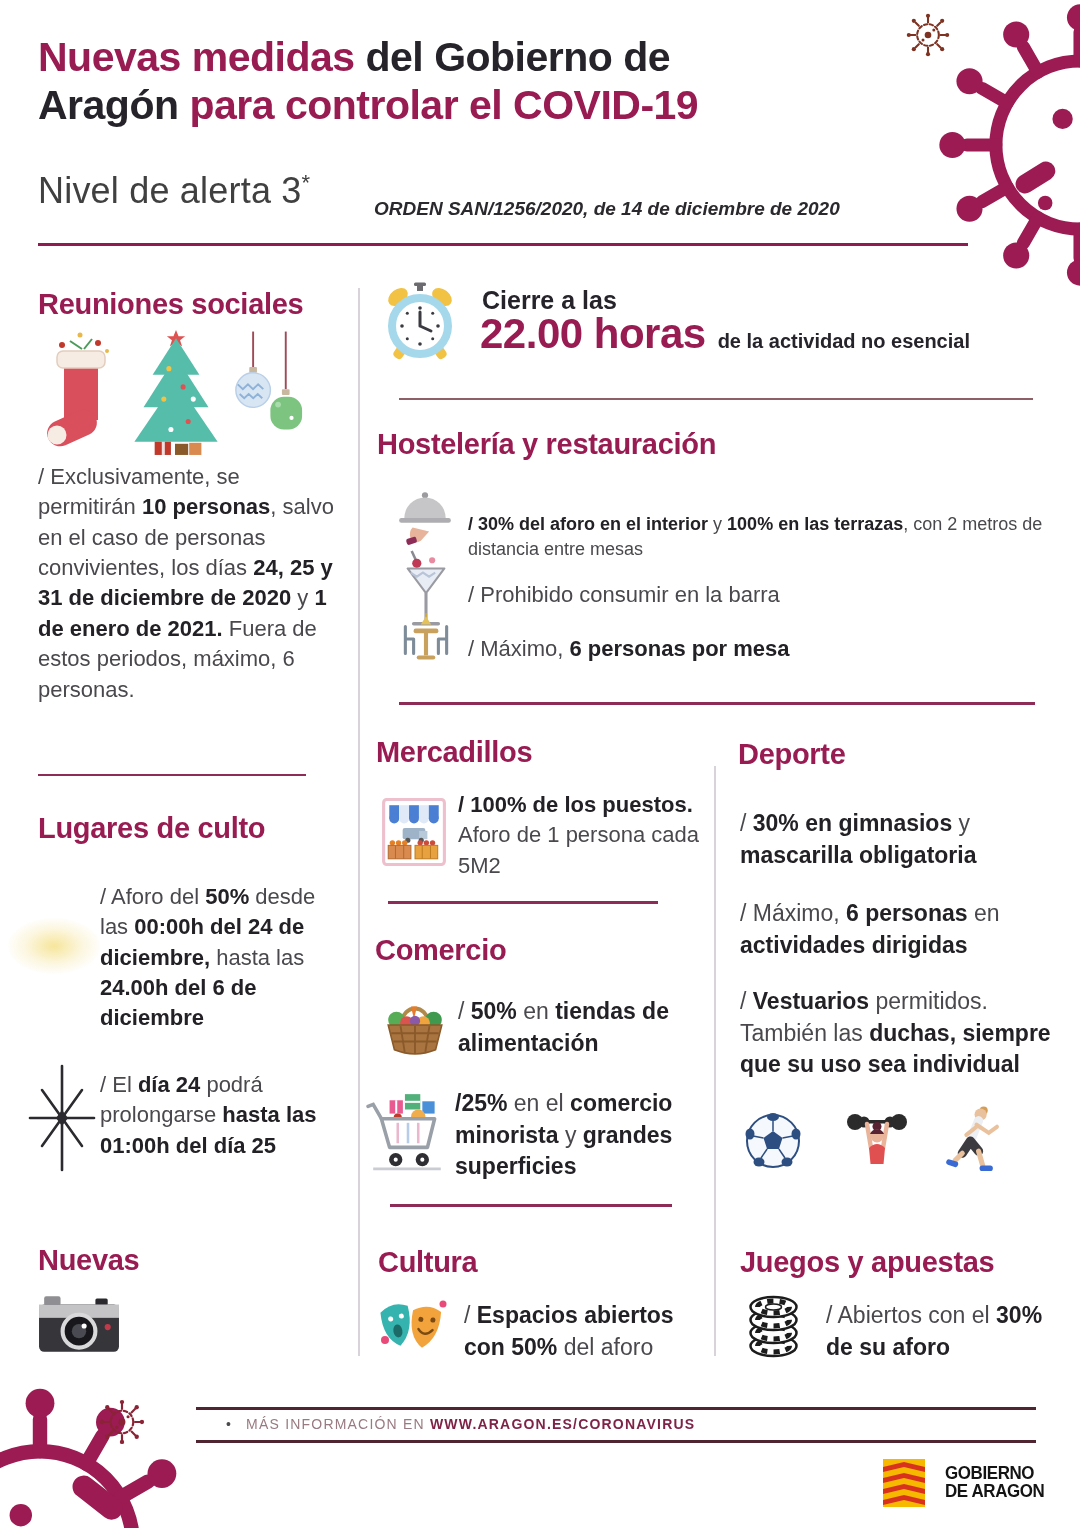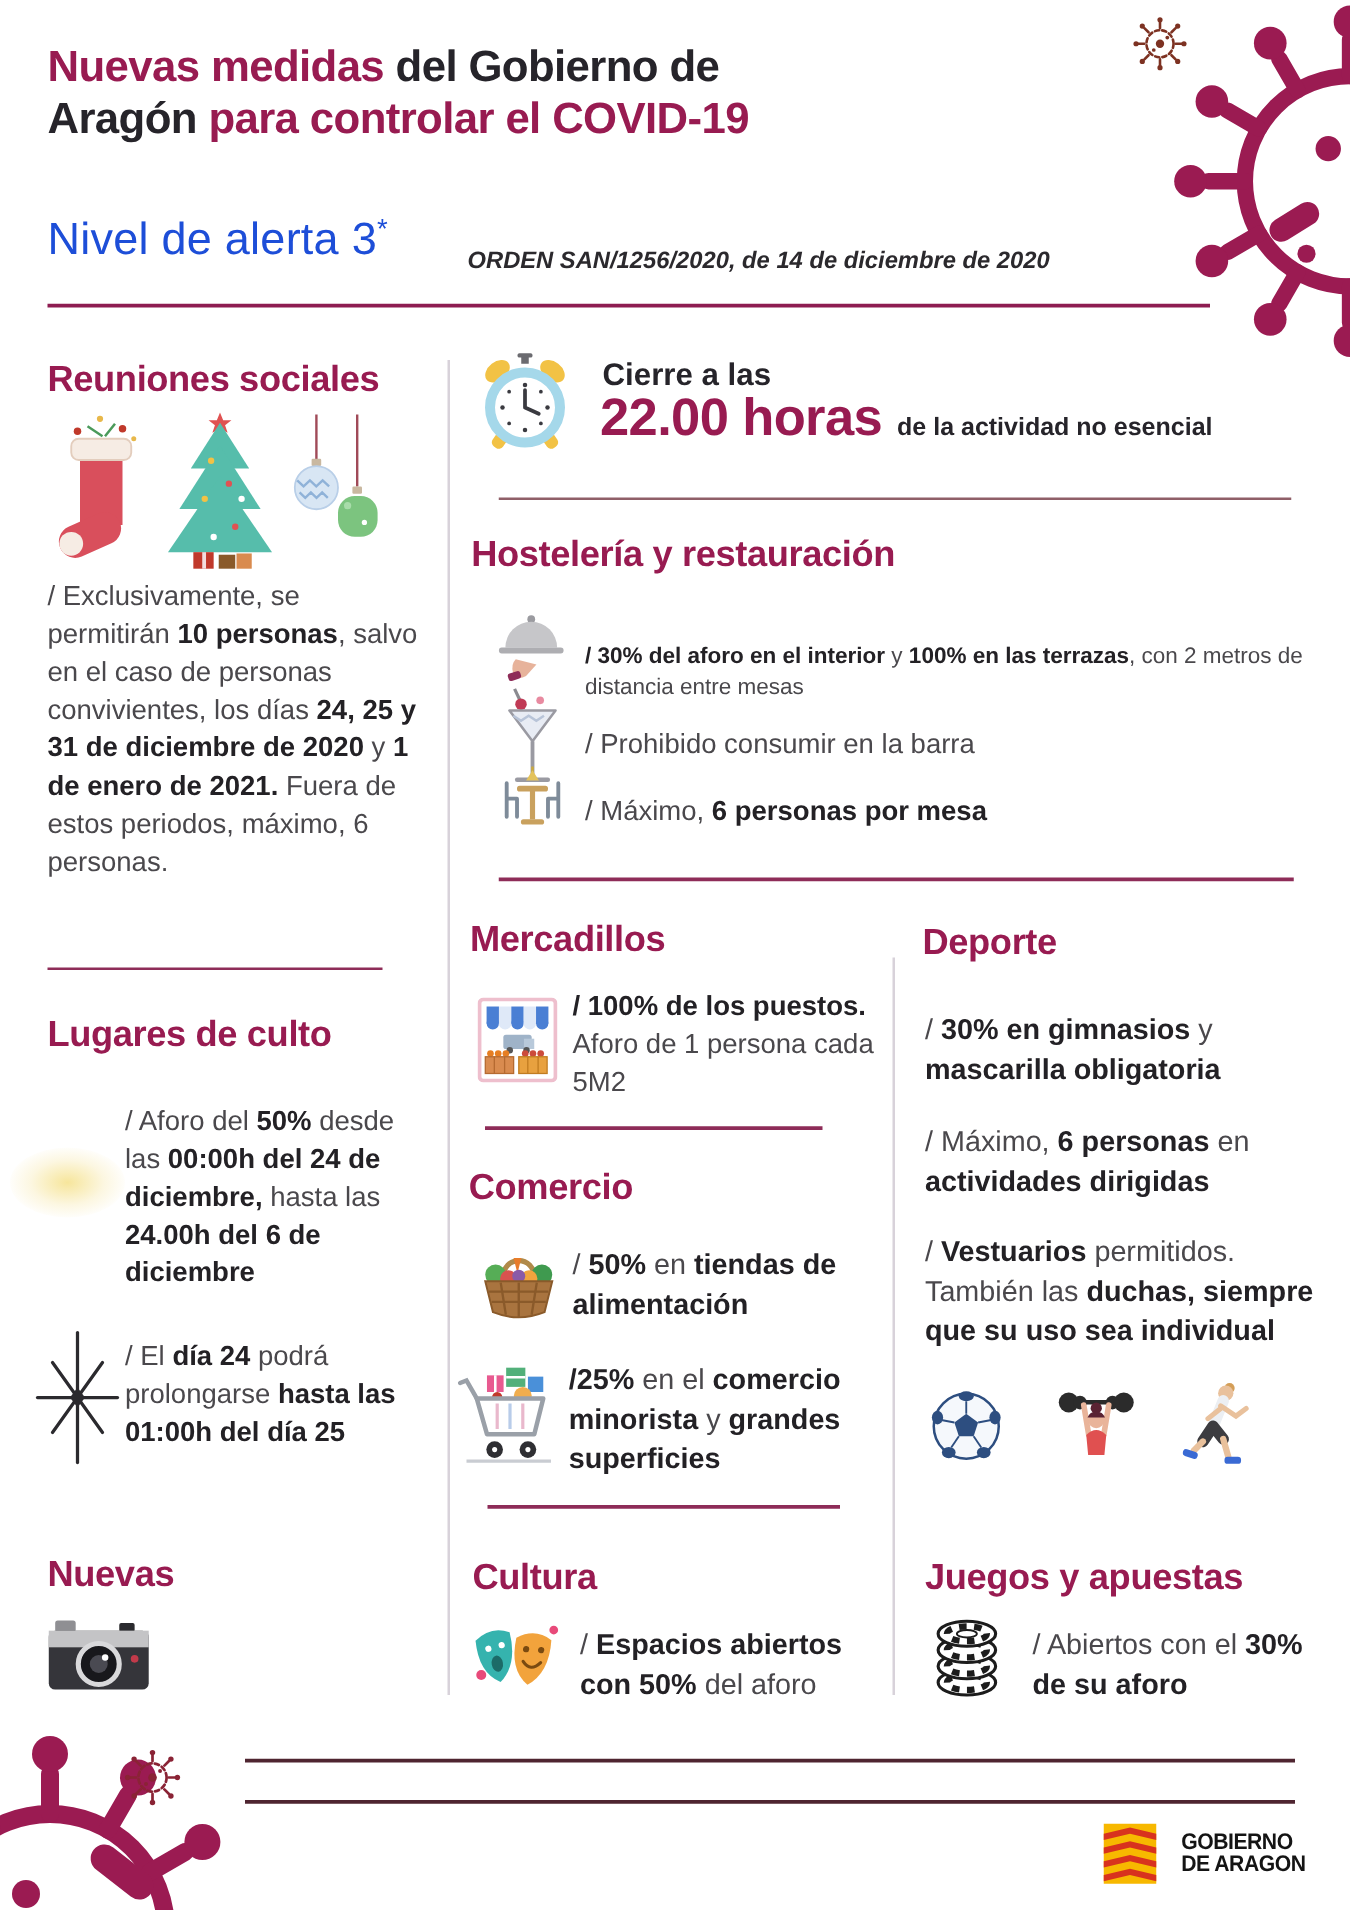--- a/index.html
+++ b/index.html
@@ -1,21 +1,21 @@
 <!DOCTYPE html>
 <html lang="es"><head>
 <meta charset="utf-8">
 <style>
   html,body{margin:0;padding:0;background:#e9e9e9}
   .page{position:relative;width:1080px;height:1528px;margin:0 auto;background:#fff;
         overflow:hidden;font-family:"Liberation Sans",sans-serif;color:#242228}
   .abs{position:absolute}
-  .title{font-size:35px;font-weight:700;line-height:1.17;color:#26242a;letter-spacing:-0.5px}
+  .title{font-size:41px;font-weight:700;line-height:1.17;color:#26242a;letter-spacing:-0.5px}
   .maroon{color:#981b51}
-  .alert{font-size:36px;font-weight:400;color:#1d4ed8;letter-spacing:0.2px}
+  .alert{font-size:36px;font-weight:400;color:#404040;letter-spacing:0.2px}
   .alert sup{font-size:22px}
   .order{font-size:19px;font-style:italic;font-weight:700;color:#2b292d}
   .h2{font-size:29px;font-weight:700;color:#981b51;letter-spacing:-0.3px}
   .body{font-size:22px;line-height:1.38;color:#4a484c}
   .body .b{font-weight:700;color:#232125}
   .hr{position:absolute;background:#8e2c58}
   .vline{position:absolute;width:2px;background:#d8d2da}
   .closure-prefix{font-size:25px;font-weight:700;color:#26242a}
   .closure-row{display:flex;align-items:baseline;gap:12px;white-space:nowrap}
   .closure-time{font-size:42px;font-weight:700;color:#981b51;letter-spacing:-0.5px}
@@ -426,20 +426,23 @@
       <ellipse cx="27" cy="32" rx="23" ry="10" fill="#ffffff" stroke="#1c1c1c" stroke-width="2.5"></ellipse>
       <ellipse cx="27" cy="32" rx="16" ry="6" fill="none" stroke="#1c1c1c" stroke-width="5" stroke-dasharray="6 6"></ellipse>
       <ellipse cx="27" cy="19" rx="23" ry="10" fill="#ffffff" stroke="#1c1c1c" stroke-width="2.5"></ellipse>
       <ellipse cx="27" cy="19" rx="16" ry="6" fill="none" stroke="#1c1c1c" stroke-width="5" stroke-dasharray="6 6"></ellipse>
       <ellipse cx="27" cy="19" rx="8" ry="3" fill="none" stroke="#1c1c1c" stroke-width="1.5"></ellipse>
     </g>
   </svg>
   <div class="abs body" style="left:826px;top:1300px;width:228px;font-size:23px"><span>/ Abiertos con el </span><span class="b">30% de su aforo</span></div>
 
   <div class="hr" style="left:196px;top:1407px;width:840px;height:3px;background:#4f2531"></div>
+  <div class="abs footer-info" style="left:226px;top:1416px">
+    <span class="bullet">•</span><span class="pre">MÁS INFORMACIÓN EN </span><span class="url">WWW.ARAGON.ES/CORONAVIRUS</span>
+  </div>
   <div class="hr" style="left:196px;top:1440px;width:840px;height:3px;background:#4f2531"></div>
 
   <svg class="ic" style="left:-120px;top:1384px;color:#9b1b52" width="320" height="320" viewBox="0 0 200 200">
       <use href="#virus-g"></use>
     </svg>
   <svg class="ic" style="left:96px;top:1396px;color:#8a2335" width="52" height="52" viewBox="0 0 60 60">
       <use href="#virus-small-g"></use>
     </svg>
 
   <div class="abs logo" style="left:882px;top:1458px">

